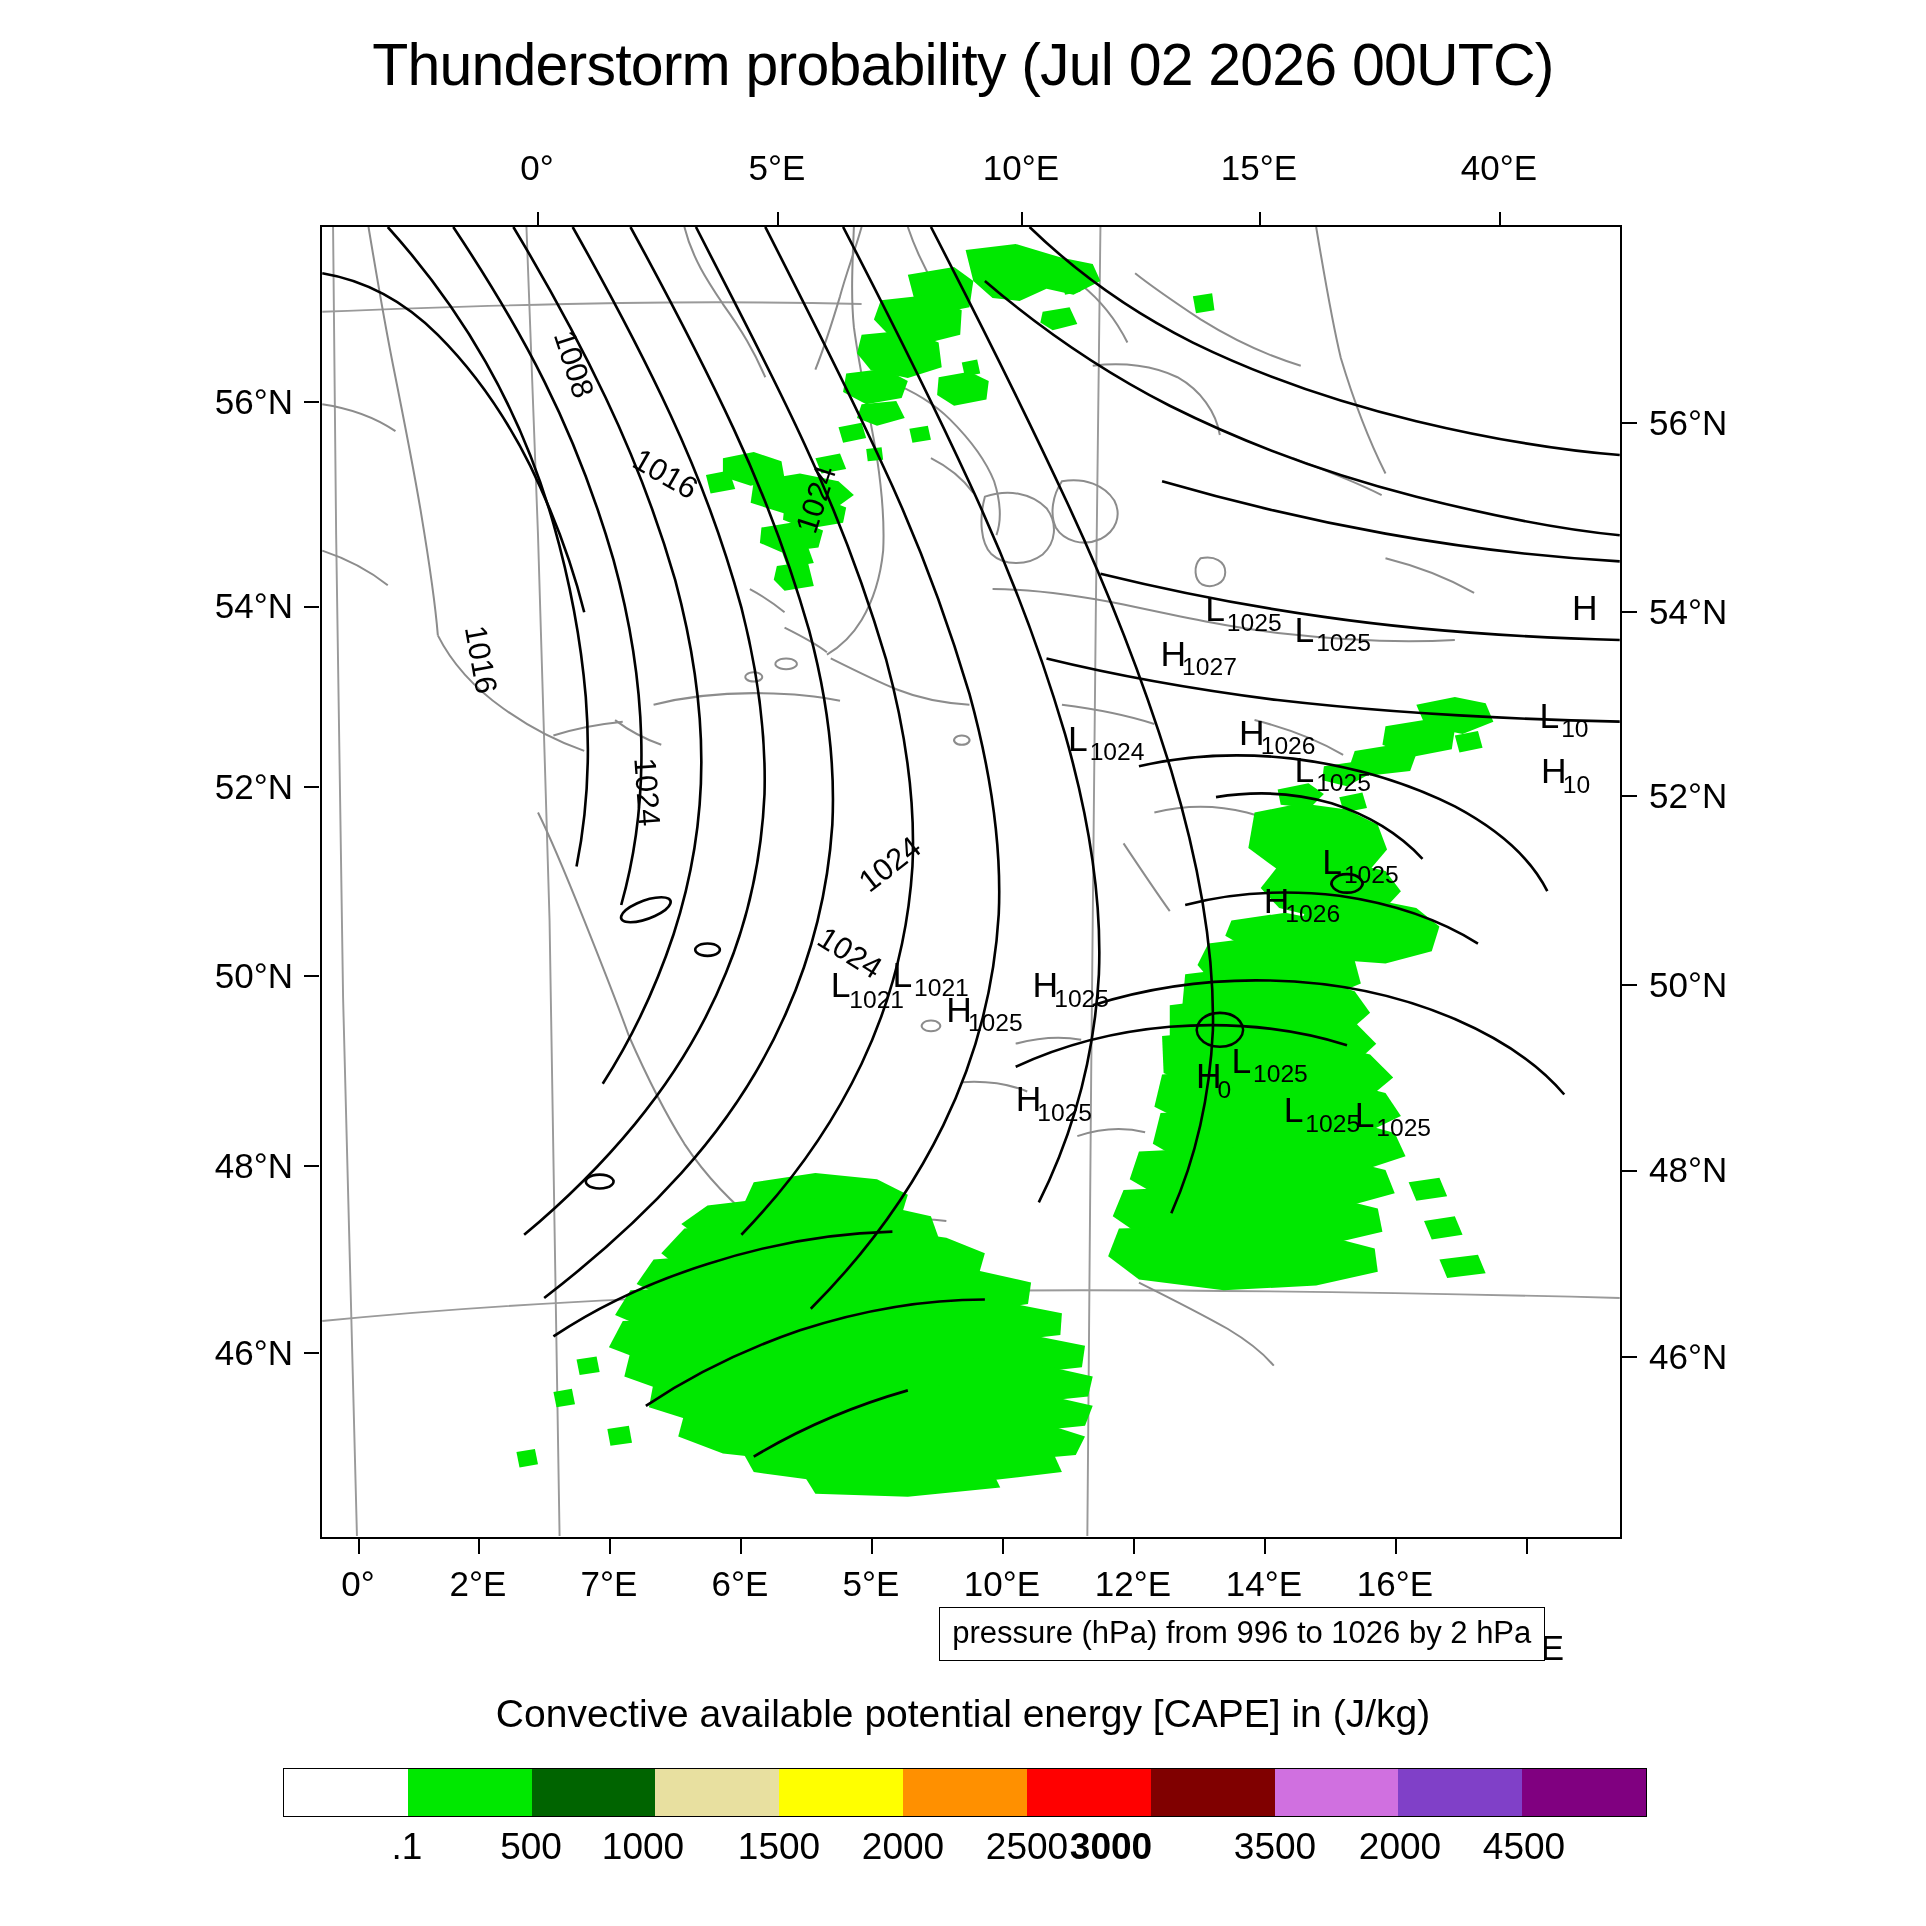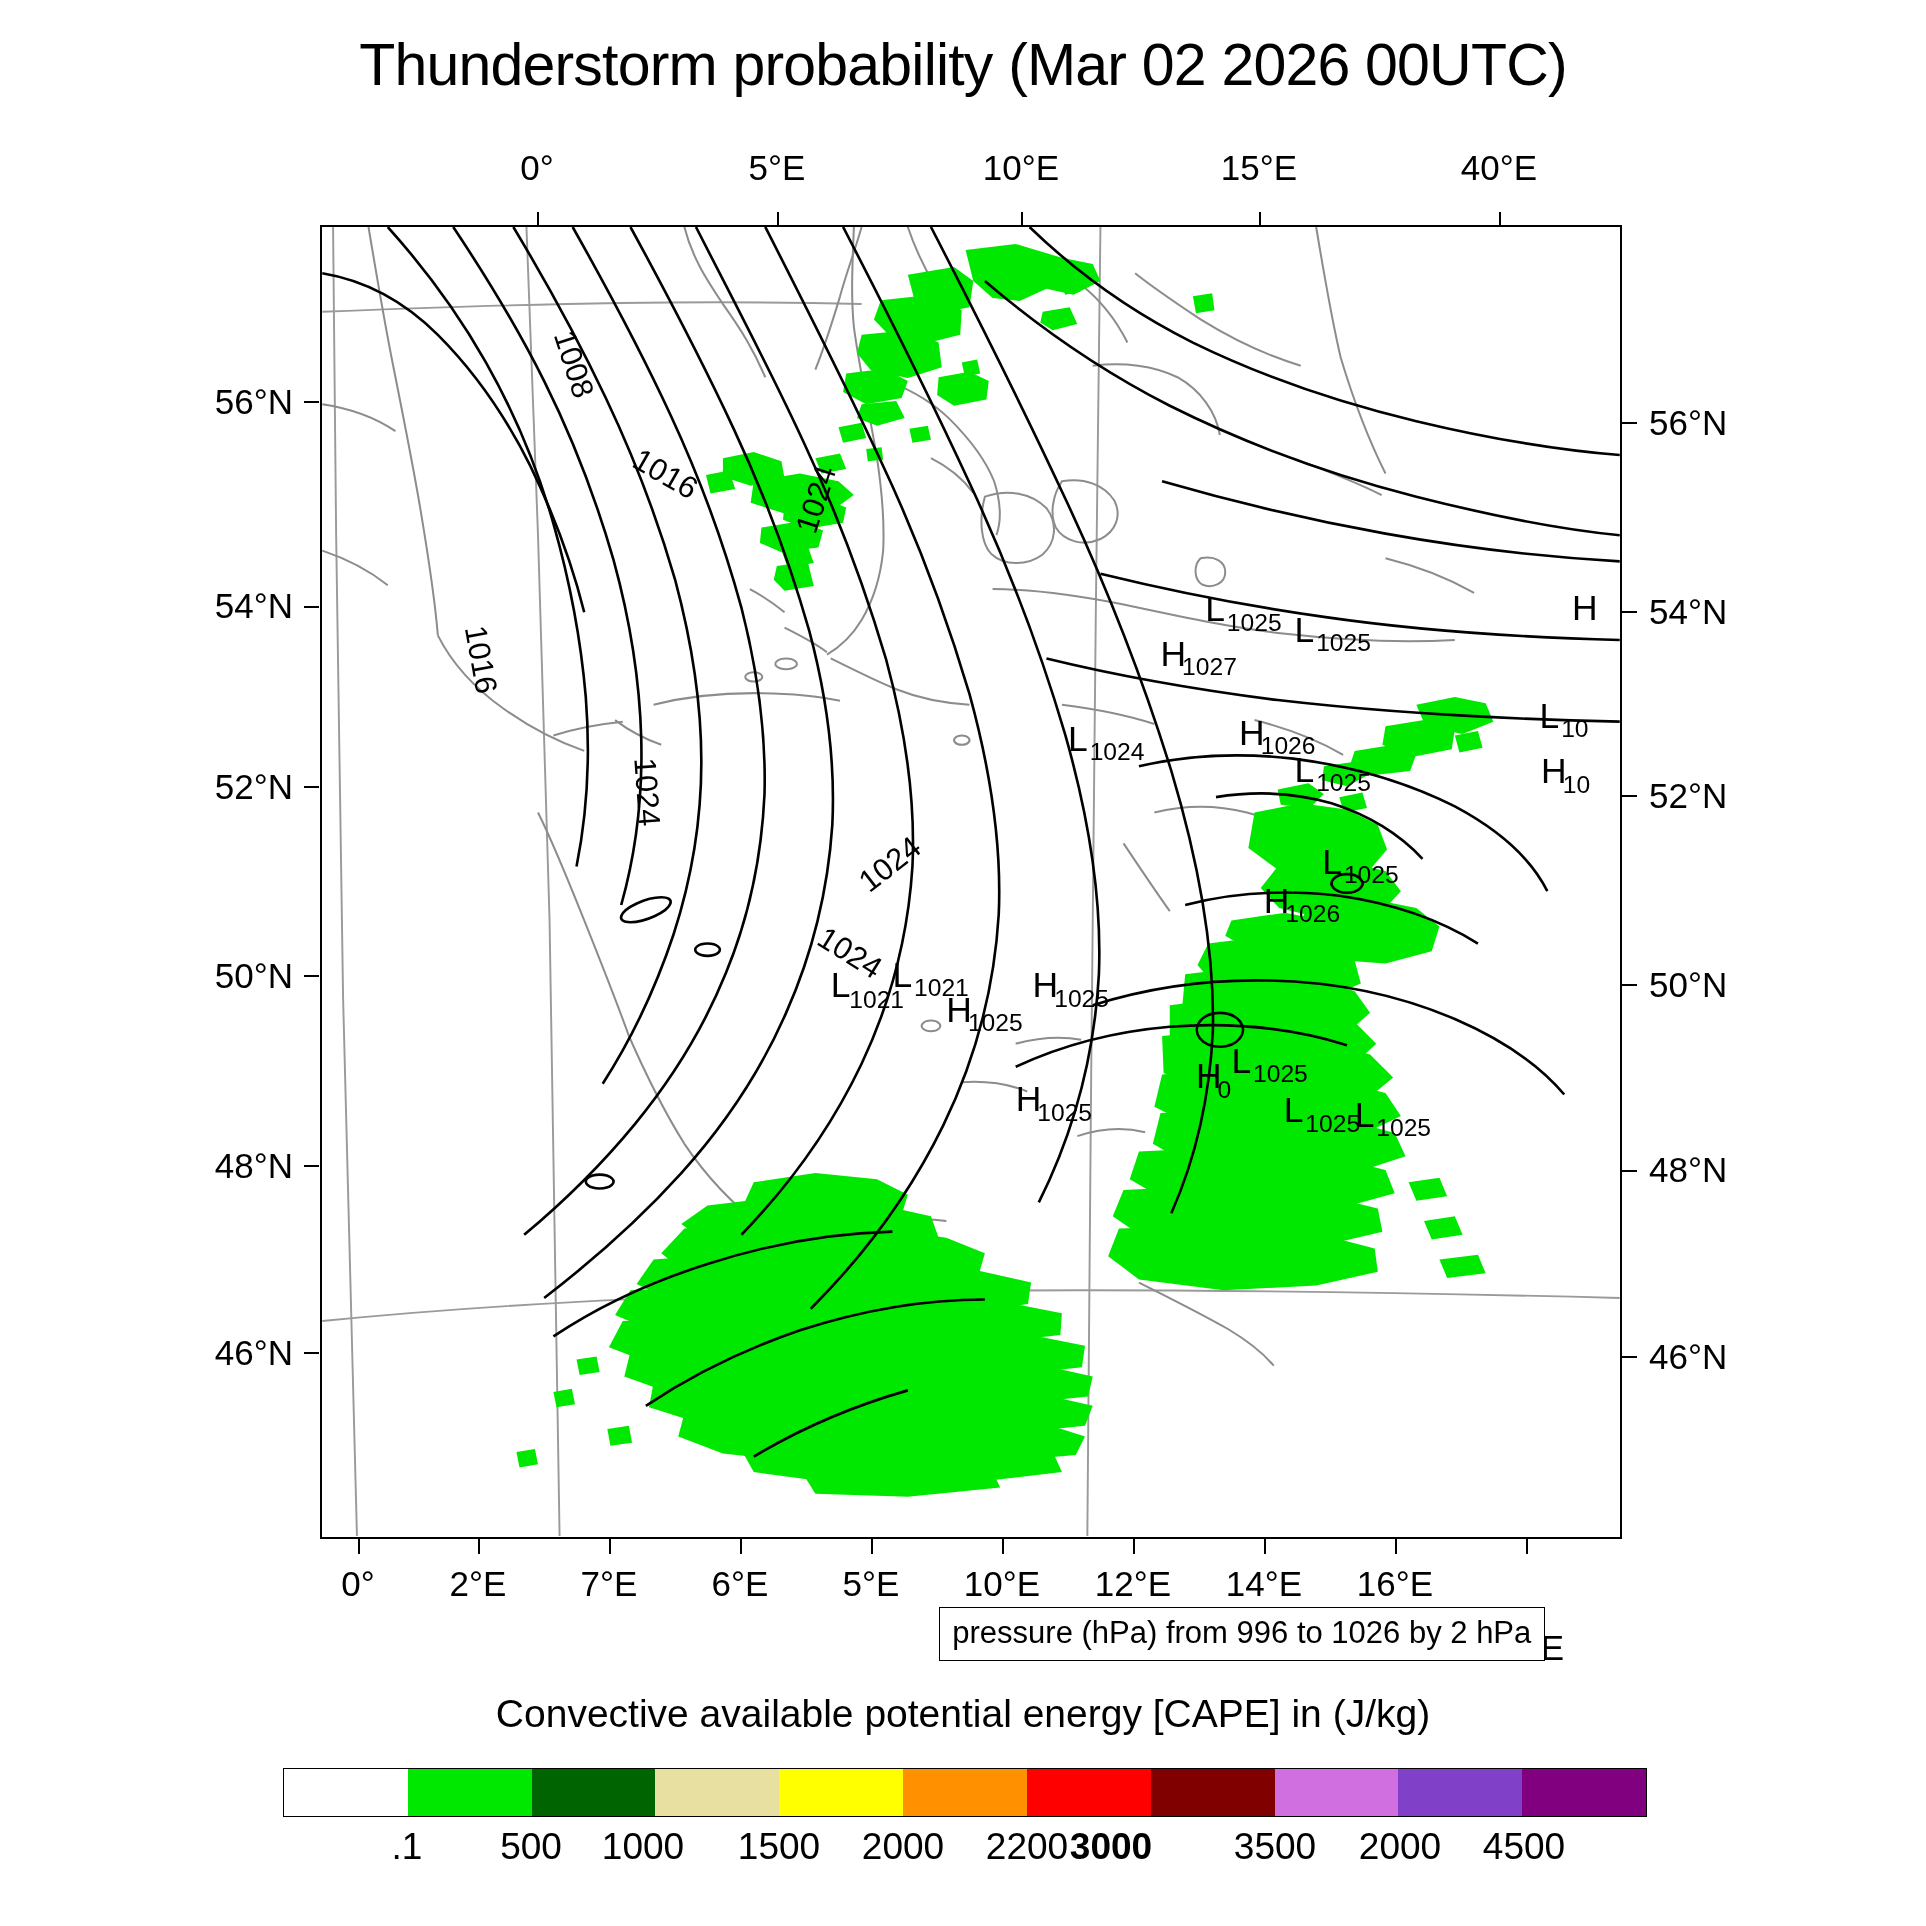--- a/index.html
+++ b/index.html
@@ -64,21 +64,21 @@
   #cbar-labels{
     position:absolute;left:283px;top:1826px;width:1364px;height:46px;
   }
   #cbar-labels span{
     position:absolute;font-size:37px;transform:translateX(-50%);
   }
 </style>
 </head>
 <body>
 
-<div class="title">Thunderstorm probability (Mar 02 2026 00UTC)</div>
+<div class="title">Thunderstorm probability (Jul 02 2026 00UTC)</div>
 
 <div id="map-frame">
   <svg width="1298" height="1309" viewBox="0 0 1684 1699">
 
     <g stroke="#9a9a9a" stroke-width="2.5" fill="none">
       <path d="M 45 1699 L 27 1000 L 18 400 L 14 0"></path>
       <path d="M 265 0 L 280 400 L 295 900 L 308 1699"></path>
       <path d="M 1010 0 L 1004 500 L 998 1100 L 993 1699"></path>
       <path d="M 0 1420 C 400 1380 900 1370 1684 1390"></path>
       <path d="M 0 110 C 300 98 500 95 700 100"></path>
@@ -426,19 +426,19 @@
   <div class="sw" style="background:#8040c8;"></div>
   <div class="sw" style="background:#800080;"></div>
 </div>
 
 <div id="cbar-labels">
   <span style="left:124px;">.1</span>
   <span style="left:248px;">500</span>
   <span style="left:360px;">1000</span>
   <span style="left:496px;">1500</span>
   <span style="left:620px;">2000</span>
-  <span style="left:744px;">2200</span>
+  <span style="left:744px;">2500</span>
   <span style="left:828px;font-weight:bold;">3000</span>
   <span style="left:992px;">3500</span>
   <span style="left:1117px;">2000</span>
   <span style="left:1241px;">4500</span>
 </div>
 
 
 </body></html>

